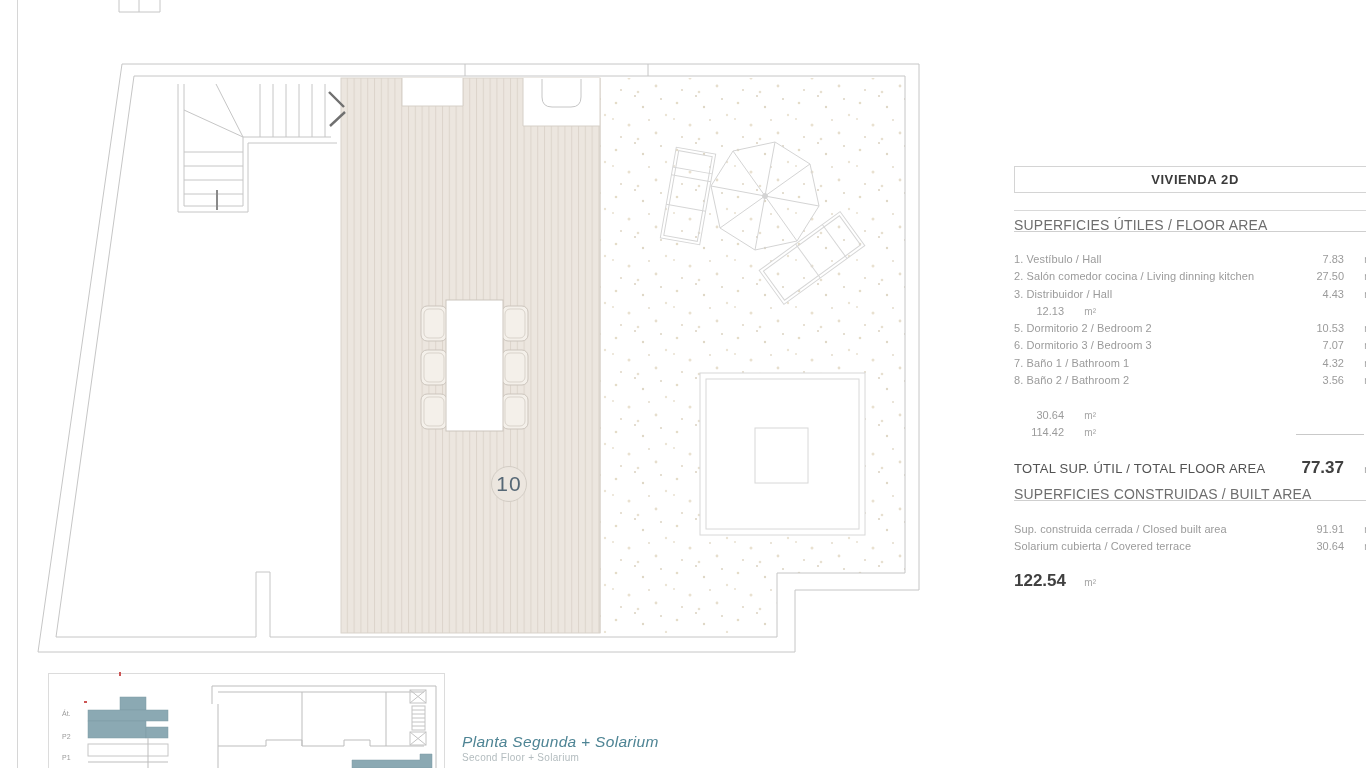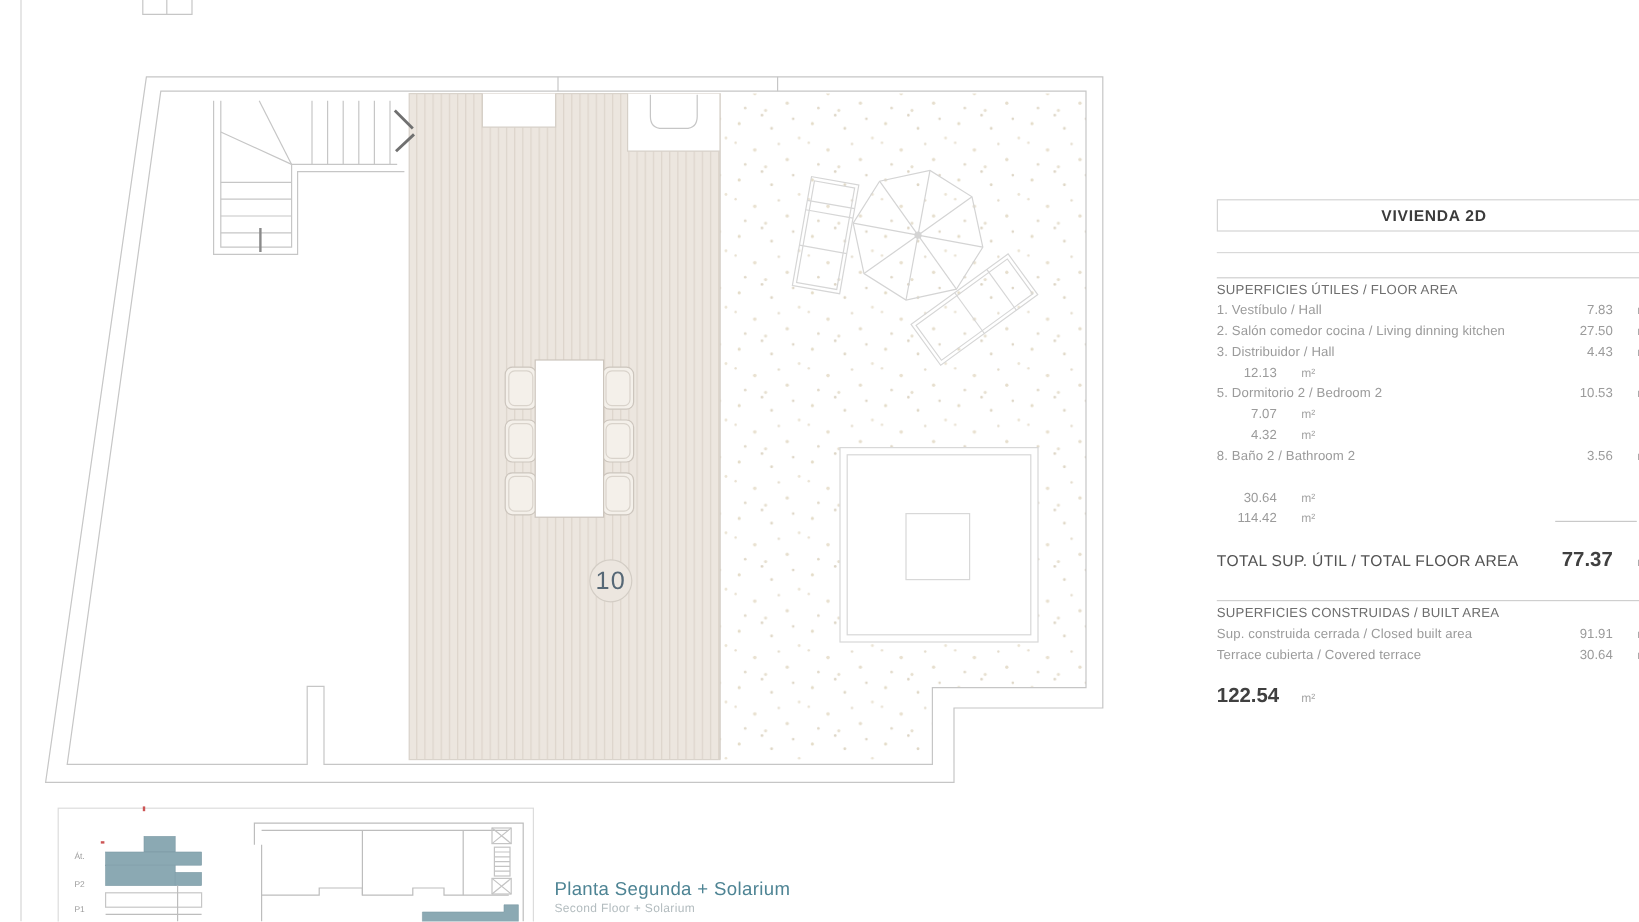--- a/index.html
+++ b/index.html
@@ -14,40 +14,40 @@
 
   
   .panel{position:absolute;left:1014px;top:0;width:362px;height:560px;}
   .title-box{position:absolute;left:0;top:166px;width:360px;height:25px;border:1px solid #d4d4d4;
              text-align:center;line-height:25px;font-size:13px;font-weight:bold;color:#3b3b3b;
              letter-spacing:.6px;}
   .hr{position:absolute;left:0;width:362px;height:1px;background:#d9d9d9;}
   .hr1{top:210px;}
   .u1{top:231px;background:#cfcfcf;}
   .u2{top:500px;background:#cfcfcf;}
-  .sec-h{position:absolute;left:0;font-size:11px;color:#6e6e6e;letter-spacing:.2px;white-space:nowrap;margin-top:19px;}
+  .sec-h{position:absolute;left:0;font-size:14px;color:#6e6e6e;letter-spacing:.2px;white-space:nowrap;}
   .h1{top:217px;}
   .h2{top:486px;}
   .rows{position:absolute;left:0;width:362px;}
   .r1{top:233px;}
   .r2{top:389px;}
   .r3{top:503px;}
   .row{display:flex;align-items:baseline;height:17.3px;line-height:17.3px;font-size:11px;color:#9b9b9b;}
   .rn{flex:1;white-space:nowrap;letter-spacing:.1px;}
   .rv{width:50px;text-align:right;}
   .ru{width:26px;text-align:right;margin-left:6px;font-size:10px;color:#a5a5a5;margin-top:18px;}
   .shortline{position:absolute;left:282px;top:434px;width:68px;height:1px;background:#c9c9c9;}
   .total{position:absolute;left:0;width:362px;display:flex;align-items:baseline;height:20px;line-height:20px;}
   .t1{top:442px;}
   .t2{top:555px;}
   .tl{flex:1;font-size:13px;color:#525252;letter-spacing:.3px;white-space:nowrap;}
   .tv{width:50px;text-align:right;font-size:17px;font-weight:bold;color:#404040;}
 
   
-  .cap-es{position:absolute;left:462px;top:733px;font-size:15.5px;color:#4e8494;letter-spacing:.3px;}
+  .cap-es{position:absolute;left:462px;top:733px;font-size:15.5px;color:#4e8494;letter-spacing:.3px;font-style:italic;}
   .cap-en{position:absolute;left:462px;top:752px;font-size:10px;color:#b3bcbf;letter-spacing:.3px;}
 </style>
 </head>
 <body>
 
 <div class="stage">
 
 <svg width="1366" height="768" viewBox="0 0 1366 768">
   <defs>
     <pattern id="deck" width="6.8" height="12" patternUnits="userSpaceOnUse">
@@ -235,24 +235,26 @@
     <div class="row">
           <span class="rv">12.13</span>
           <span class="ru">m²</span>
         </div>
     <div class="row">
           <span class="rn">5. Dormitorio 2 / Bedroom 2</span>
           <span class="rv">10.53</span>
           <span class="ru">m²</span>
         </div>
     <div class="row">
+          <span class="rn">6. Dormitorio 3 / Bedroom 3</span>
           <span class="rv">7.07</span>
           <span class="ru">m²</span>
         </div>
     <div class="row">
+          <span class="rn">7. Baño 1 / Bathroom 1</span>
           <span class="rv">4.32</span>
           <span class="ru">m²</span>
         </div>
     <div class="row">
           <span class="rn">8. Baño 2 / Bathroom 2</span>
           <span class="rv">3.56</span>
           <span class="ru">m²</span>
         </div>
   </div>
 
@@ -278,21 +280,21 @@
   <div class="sec-h h2">SUPERFICIES CONSTRUIDAS / BUILT AREA</div>
   <div class="hr u2"></div>
 
   <div class="rows r3">
     <div class="row">
           <span class="rn">Sup. construida cerrada / Closed built area</span>
           <span class="rv">91.91</span>
           <span class="ru">m²</span>
         </div>
     <div class="row">
-          <span class="rn">Terrace cubierta / Covered terrace</span>
+          <span class="rn">Solarium cubierta / Covered terrace</span>
           <span class="rv">30.64</span>
           <span class="ru">m²</span>
         </div>
   </div>
 
   <div class="total t2">
     <span class="tv">122.54</span>
     <span class="ru">m²</span>
   </div>
 </div>

